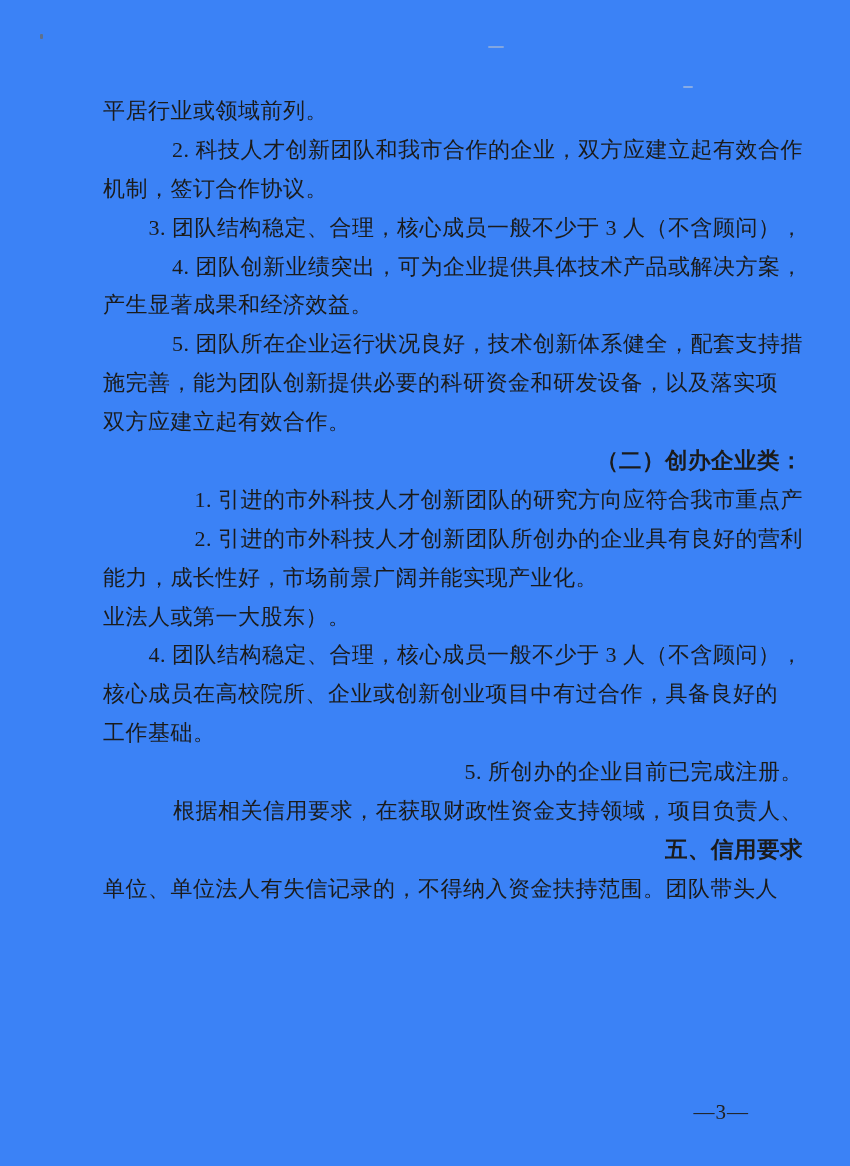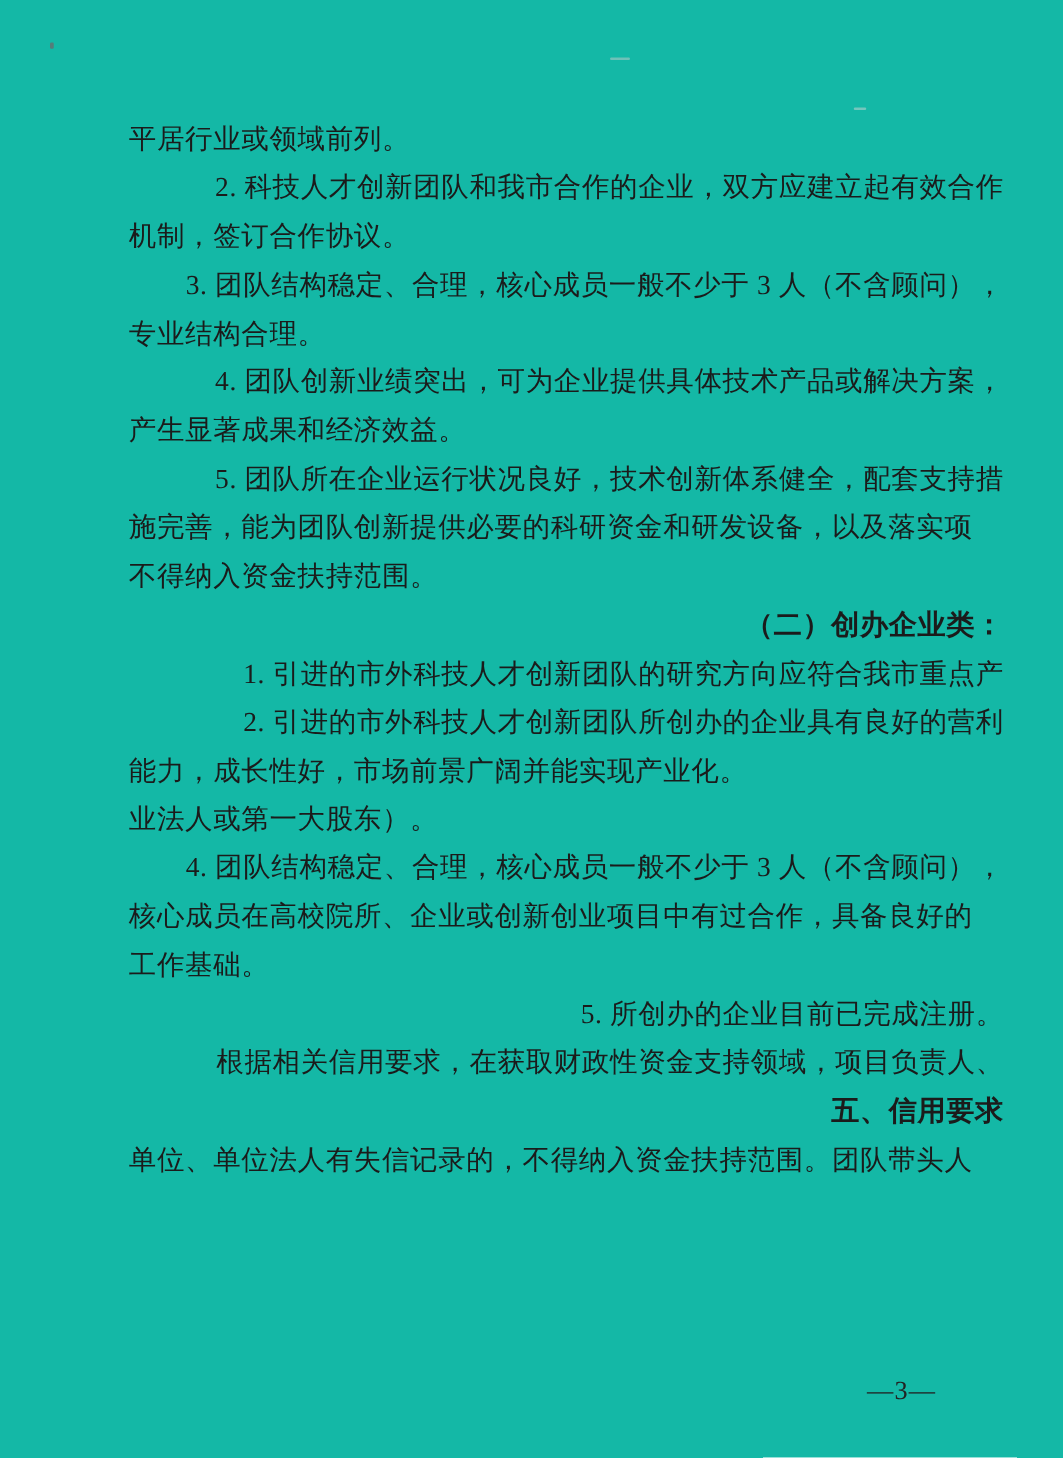--- a/index.html
+++ b/index.html
@@ -4,21 +4,21 @@
 <style>
   html, body {
     margin: 0;
     padding: 0;
     background: #ffffff;
   }
   .page {
     position: relative;
     width: 850px;
     height: 1166px;
-    background: #14b8a6;
+    background: #3b82f6;
     overflow: hidden;
     font-family: "Liberation Serif", "DejaVu Serif", serif;
     color: #1b1b1b;
   }
   .text-block {
     position: absolute;
     left: 103px;
     top: 92px;
     width: 700px;
   }
@@ -62,26 +62,25 @@
   <div class="speck speck-1"></div>
   <div class="speck speck-2"></div>
   <div class="speck speck-3"></div>
 
   <div class="text-block">
 
   <div class="line">平居行业或领域前列。</div>
       <div class="line indent">2. 科技人才创新团队和我市合作的企业，双方应建立起有效合作</div>
       <div class="line">机制，签订合作协议。</div>
       <div class="line indent">3. 团队结构稳定、合理，核心成员一般不少于 3 人（不含顾问），</div>
-      <div class="line">专业结构合理。</div>
       <div class="line indent">4. 团队创新业绩突出，可为企业提供具体技术产品或解决方案，</div>
       <div class="line">产生显著成果和经济效益。</div>
       <div class="line indent">5. 团队所在企业运行状况良好，技术创新体系健全，配套支持措</div>
       <div class="line">施完善，能为团队创新提供必要的科研资金和研发设备，以及落实项</div>
-      <div class="line">不得纳入资金扶持范围。</div>
+      <div class="line">双方应建立起有效合作。</div>
       <div class="line indent bold">（二）创办企业类：</div>
       <div class="line indent">1. 引进的市外科技人才创新团队的研究方向应符合我市重点产</div>
       <div class="line indent">2. 引进的市外科技人才创新团队所创办的企业具有良好的营利</div>
       <div class="line">能力，成长性好，市场前景广阔并能实现产业化。</div>
       <div class="line">业法人或第一大股东）。</div>
       <div class="line indent">4. 团队结构稳定、合理，核心成员一般不少于 3 人（不含顾问），</div>
       <div class="line">核心成员在高校院所、企业或创新创业项目中有过合作，具备良好的</div>
       <div class="line">工作基础。</div>
       <div class="line indent">5. 所创办的企业目前已完成注册。</div>
       <div class="line indent">根据相关信用要求，在获取财政性资金支持领域，项目负责人、</div>

